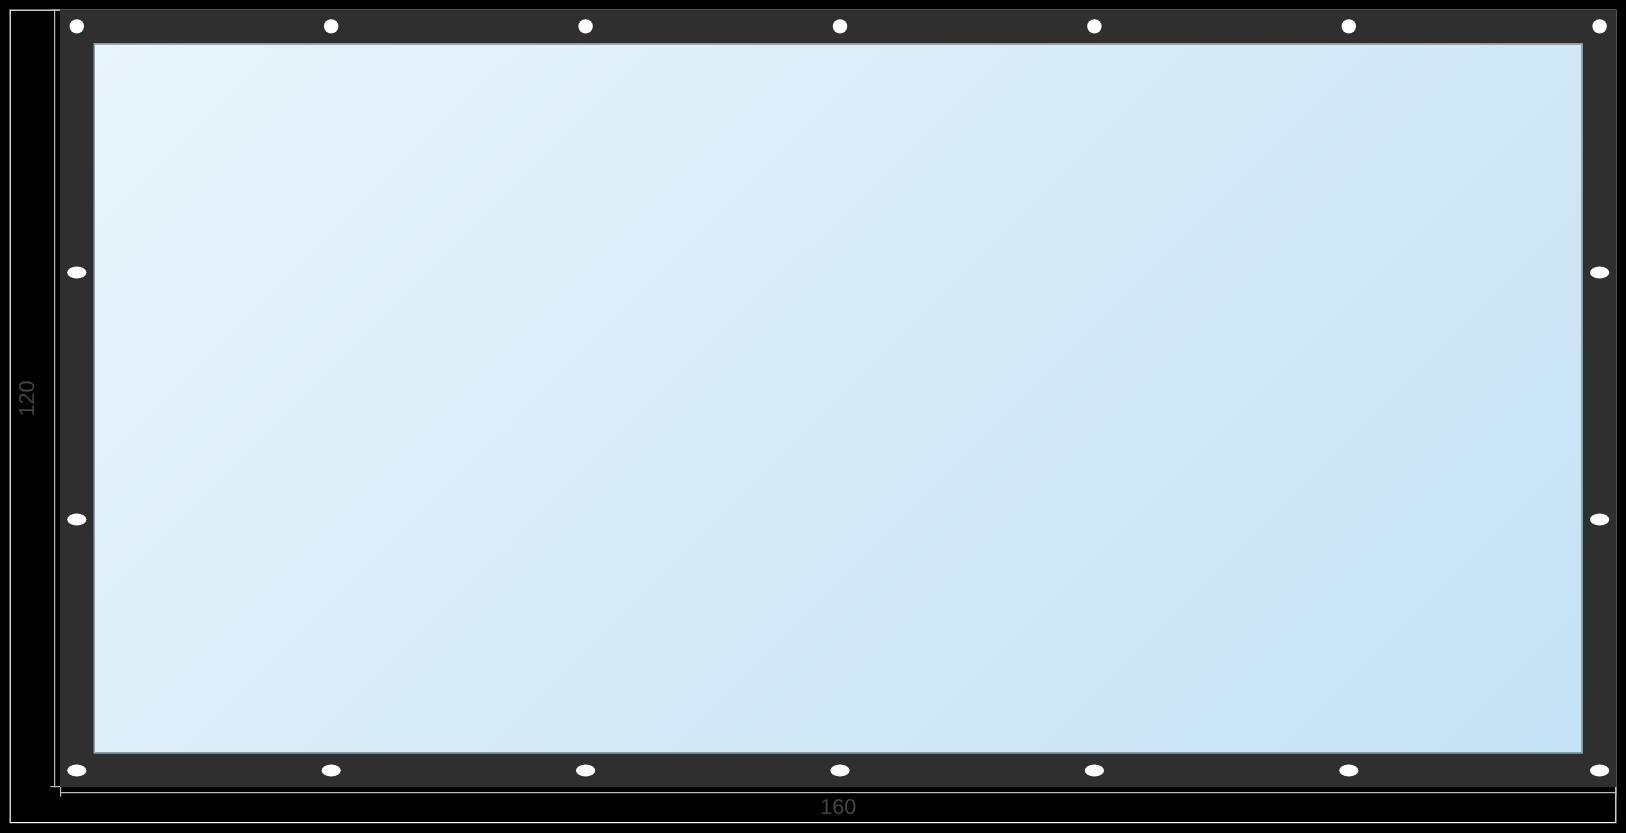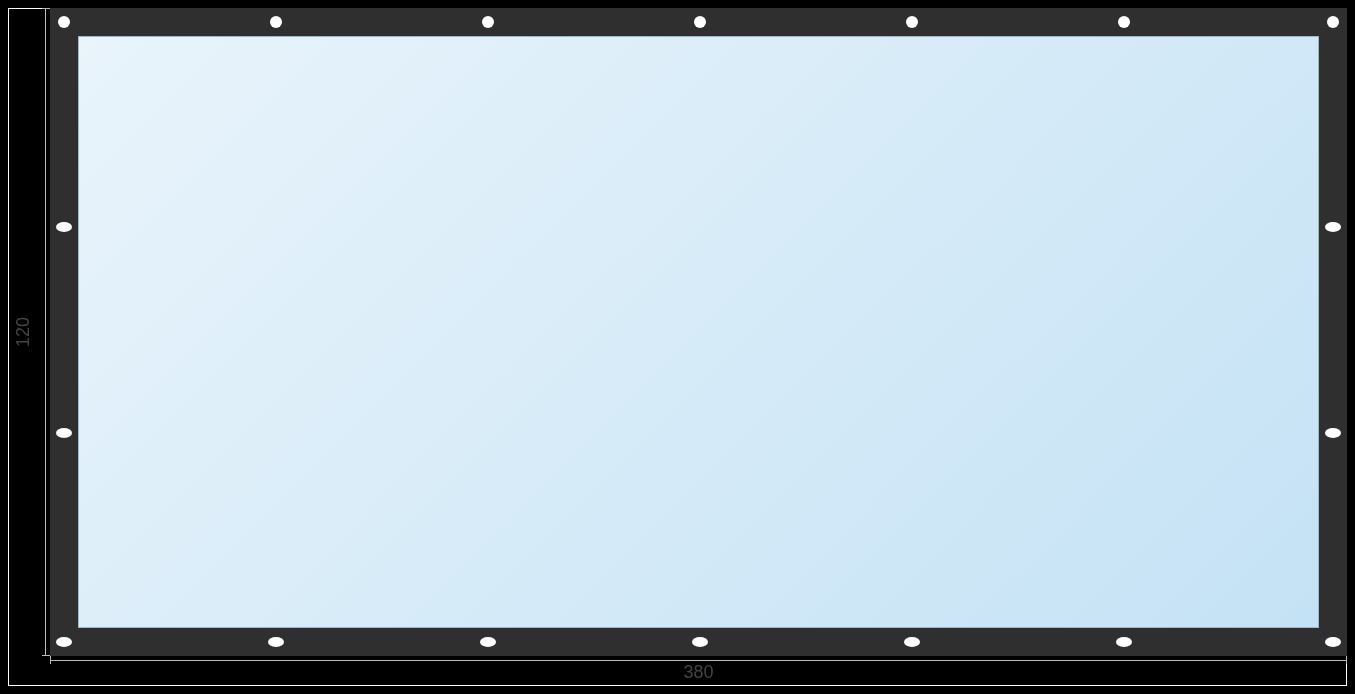--- a/index.html
+++ b/index.html
@@ -55,21 +55,21 @@
     <div class="grommet wide" style="left:6px;top:420px"></div>
 
     <div class="grommet wide" style="right:6px;top:214px"></div>
     <div class="grommet wide" style="right:6px;top:420px"></div>
   </div>
 
   <div class="dim-h">
     <div class="tick l"></div>
     <div class="line"></div>
     <div class="tick r"></div>
-    <div class="label">380</div>
+    <div class="label">160</div>
   </div>
 
   <div class="dim-v">
     <div class="tick t"></div>
     <div class="line"></div>
     <div class="tick b"></div>
     <div class="label">120</div>
   </div>
 </div>
 

